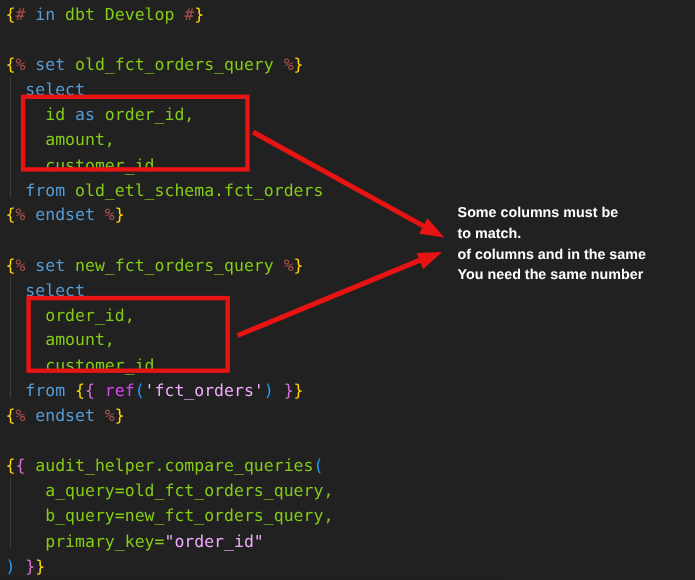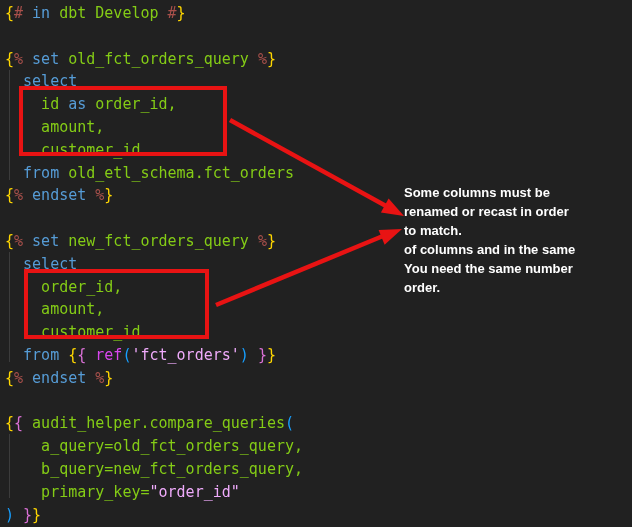--- a/index.html
+++ b/index.html
@@ -38,21 +38,21 @@
     border:4px solid #e81313;
     box-sizing:border-box;
     background:transparent;
   }
   .hl-box-1{left:19px;top:86px;width:208px;height:70px;}
   .hl-box-2{left:24px;top:269px;width:185px;height:70px;}
   
   .arrows{position:absolute;left:0;top:0;pointer-events:none;}
   
   .annotation{
-    position:absolute;left:404px;top:183px;
+    position:absolute;left:416px;top:183px;
     font-family:"Liberation Sans",sans-serif;
     font-weight:bold;font-size:13px;line-height:19px;
     color:#ffffff;
   }
 </style>
 </head>
 <body>
 
 <div class="guide guide-1"></div>
 <div class="guide guide-2"></div>
@@ -69,18 +69,16 @@
     <polygon points="404,216 380.9,212.4 388.6,198.4" fill="#e81313"></polygon>
   </g>
   <g>
     <line x1="216" y1="305" x2="383" y2="236" stroke="#e81313" stroke-width="4.5"></line>
     <polygon points="402,229 384.6,244.7 378.6,229.9" fill="#e81313"></polygon>
   </g>
 </svg>
 
 <div class="annotation">
     <div>Some columns must be</div>
-    <div>renamed or recast in order</div>
     <div>to match.</div>
     <div>of columns and in the same</div>
     <div>You need the same number</div>
-    <div>order.</div>
   </div>
 
 </body></html>

